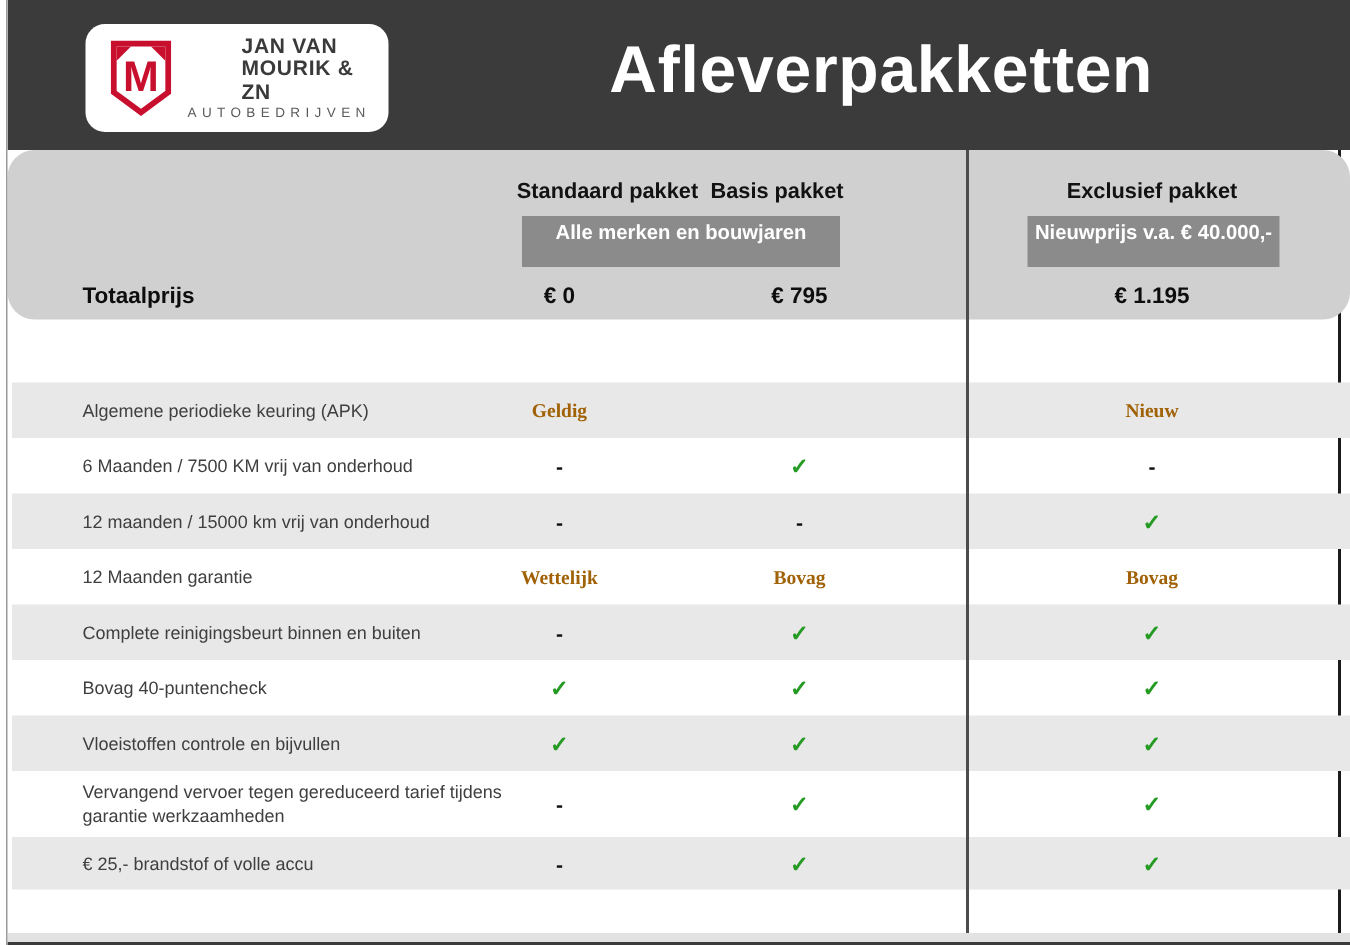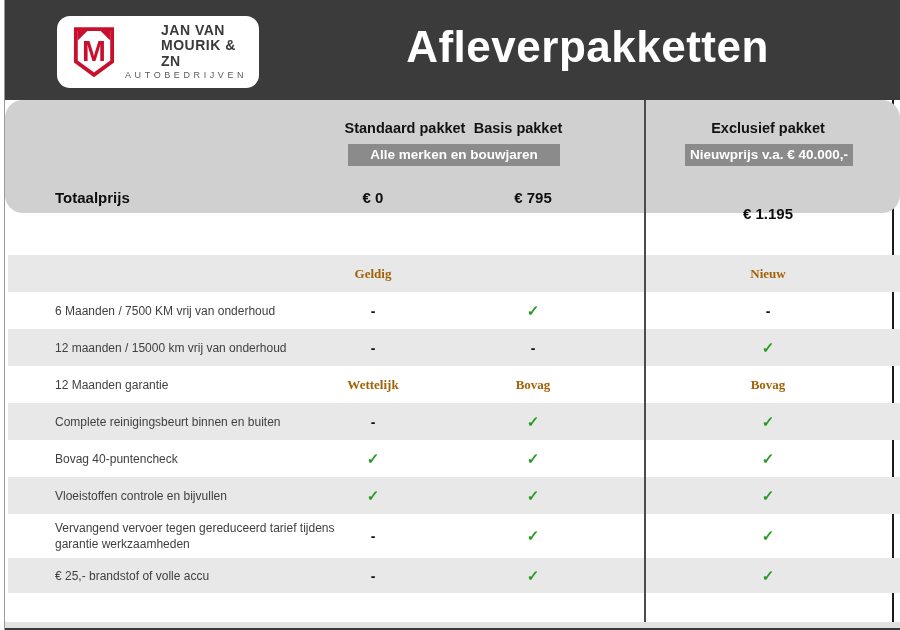--- a/index.html
+++ b/index.html
@@ -28,31 +28,31 @@
     color:#ffffff;font-size:44px;font-weight:bold;letter-spacing:0.5px;
   }
 
   
   .top-band{position:absolute;left:5px;top:100px;right:0;height:113px;background:#d0d0d0;z-index:2;border-radius:18px;}
   .col-header{position:absolute;top:20px;width:170px;text-align:center;font-weight:bold;font-size:14.5px;color:#121212;}
   .col-header.standaard{left:315px;}
   .col-header.basis{left:428px;}
   .col-header.exclusief{left:678px;}
   .band-badge{
-    position:absolute;top:44px;height:22px;background:#8b8b8b;color:#ffffff;
+    position:absolute;top:44px;height:34px;background:#8b8b8b;color:#ffffff;
     font-weight:bold;font-size:13.5px;line-height:22px;text-align:center;
   }
   .band-badge.left{left:343px;width:212px;}
   .band-badge.right{left:680px;width:168px;}
   .totals-row{position:absolute;left:0;top:86px;right:0;height:27px;}
   .totals-label{position:absolute;left:50px;top:3px;font-weight:bold;font-size:15px;color:#0d0d0d;}
   .totals-val{position:absolute;top:3px;width:160px;text-align:center;font-weight:bold;font-size:15px;color:#0d0d0d;}
   .totals-val.c1{left:288px;}
   .totals-val.c2{left:448px;}
-  .totals-val.c3{left:683px;margin-top:16px;}
+  .totals-val.c3{left:683px;}
 
   
   .v-divider{position:absolute;left:644px;top:100px;width:2px;height:522px;background:#4c4c4c;z-index:10;}
 
   
   .rows{position:absolute;left:8px;top:255px;right:0;z-index:1;}
   .row{position:relative;height:37px;background:transparent;}
   .row.shade{background:#e8e8e8;}
   .row.tall{height:44px;}
   .row.last{height:35px;}
@@ -106,20 +106,21 @@
     <span class="totals-val c2">€ 795</span>
     <span class="totals-val c3">€ 1.195</span>
   </div>
 </div>
 
 <div class="v-divider"></div>
 
 <div class="rows">
 
   <div class="row shade">
+    <span class="row-label">Algemene periodieke keuring (APK)</span>
     <span class="cell c1 val-text">Geldig</span>
     <span class="cell c3 val-text">Nieuw</span>
   </div>
 
   <div class="row">
     <span class="row-label">6 Maanden / 7500 KM vrij van onderhoud</span>
     <span class="cell c1 val-dash">-</span>
     <span class="cell c2 val-check">✓</span>
     <span class="cell c3 val-dash">-</span>
   </div>

